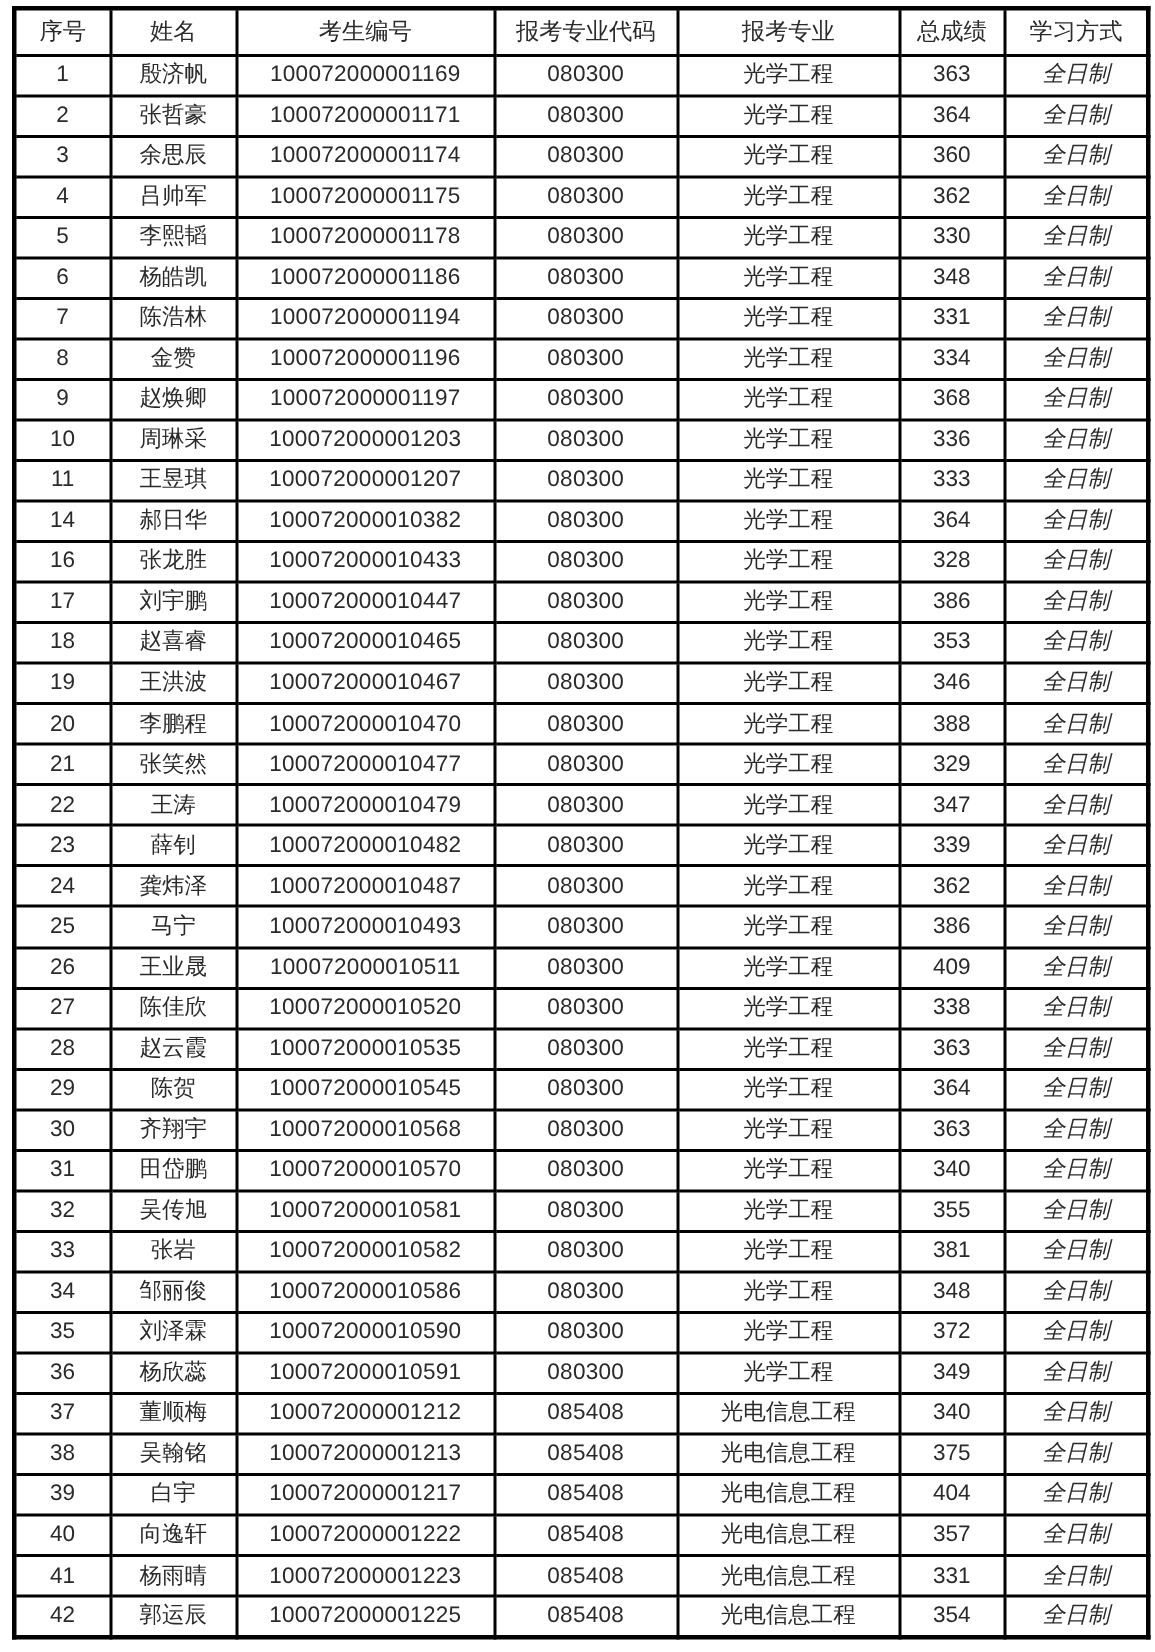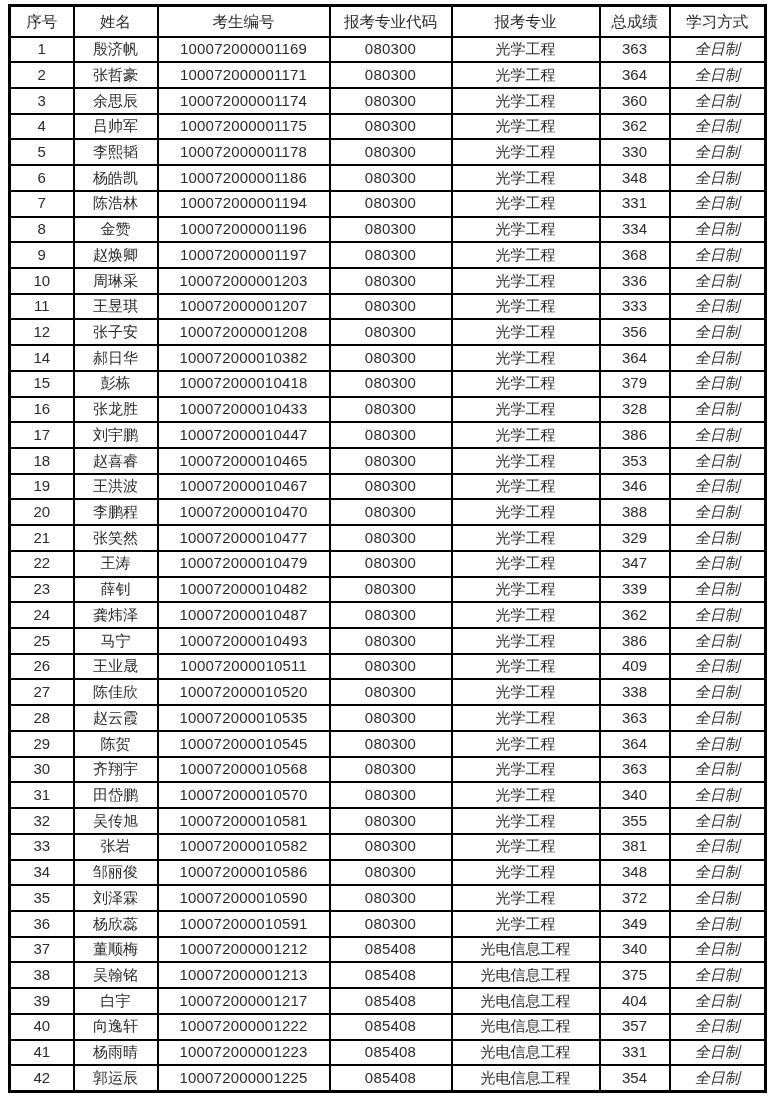--- a/index.html
+++ b/index.html
@@ -181,44 +181,26 @@
         <tr>
           <td class="cell-no">11</td>
           <td class="cell-name">王昱琪</td>
           <td class="cell-code">100072000001207</td>
           <td class="cell-major_code">080300</td>
           <td class="cell-major">光学工程</td>
           <td class="cell-score">333</td>
           <td class="cell-mode">全日制</td>
         </tr>
         <tr>
-          <td class="cell-no">12</td>
-          <td class="cell-name">张子安</td>
-          <td class="cell-code">100072000001208</td>
-          <td class="cell-major_code">080300</td>
-          <td class="cell-major">光学工程</td>
-          <td class="cell-score">356</td>
-          <td class="cell-mode">全日制</td>
-        </tr>
-        <tr>
           <td class="cell-no">14</td>
           <td class="cell-name">郝日华</td>
           <td class="cell-code">100072000010382</td>
           <td class="cell-major_code">080300</td>
           <td class="cell-major">光学工程</td>
           <td class="cell-score">364</td>
-          <td class="cell-mode">全日制</td>
-        </tr>
-        <tr>
-          <td class="cell-no">15</td>
-          <td class="cell-name">彭栋</td>
-          <td class="cell-code">100072000010418</td>
-          <td class="cell-major_code">080300</td>
-          <td class="cell-major">光学工程</td>
-          <td class="cell-score">379</td>
           <td class="cell-mode">全日制</td>
         </tr>
         <tr>
           <td class="cell-no">16</td>
           <td class="cell-name">张龙胜</td>
           <td class="cell-code">100072000010433</td>
           <td class="cell-major_code">080300</td>
           <td class="cell-major">光学工程</td>
           <td class="cell-score">328</td>
           <td class="cell-mode">全日制</td>

